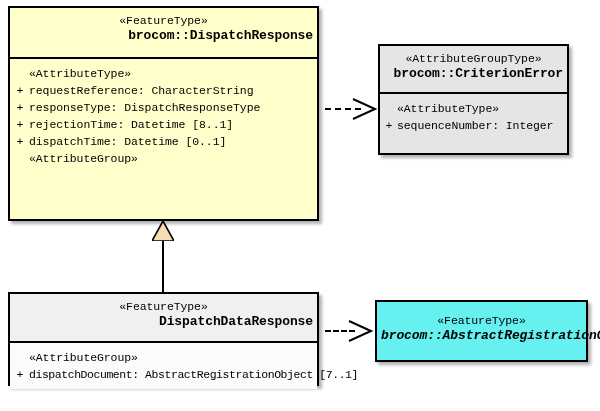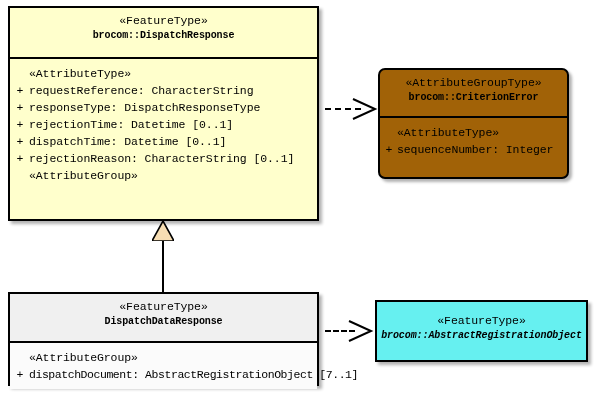--- a/index.html
+++ b/index.html
@@ -31,25 +31,26 @@
   }
   .uml-box .header .stereo {
     display: block;
     font-size: 11.5px;
     color: #000000;
     line-height: 15px;
     letter-spacing: -0.1px;
   }
   .uml-box .header .cname {
     display: block;
-    font-size: 10px;
+    font-size: 13px;
     font-weight: bold;
     color: #000000;
     line-height: 16px;
     letter-spacing: -0.1px;
+    text-align: right;
   }
   .uml-box .header .cname.abstract {
     font-style: italic;
   }
   .uml-box .divider {
     height: 0;
     border-top: 2px solid #000000;
     font-size: 0;
     line-height: 0;
   }
@@ -83,23 +84,22 @@
   }
 
   
   #box-dispatch-response {
     left: 8px; top: 6px; width: 311px; height: 215px;
     background: #ffffcc;
   }
   #box-dispatch-response .header { height: 49px; }
 
   #box-criterion-error {
-    left: 378px; top: 68px; width: 191px; height: 111px;
-    background: #a16207;
-    border-radius: 7px;
+    left: 378px; top: 44px; width: 191px; height: 111px;
+    background: #e5e5e5;
   }
   #box-criterion-error .header { height: 46px; }
   #box-criterion-error .grp-label { padding-left: 16px; }
   #box-criterion-error .attr-row .vis { width: 16px; }
 
   #box-dispatch-data-response {
     left: 8px; top: 292px; width: 311px; height: 94px;
     background: #f0f0f0;
   }
   #box-dispatch-data-response .header { height: 47px; background: #f0f0f0; }
@@ -155,27 +155,24 @@
     <div class="divider"></div>
     <div class="compartment">
       <div class="grp-label">«AttributeType»</div>
       <div class="attr-row">
         <span class="vis">+</span><span class="atext">requestReference: CharacterString</span>
       </div>
       <div class="attr-row">
         <span class="vis">+</span><span class="atext">responseType: DispatchResponseType</span>
       </div>
       <div class="attr-row">
-        <span class="vis">+</span><span class="atext">rejectionTime: Datetime [0..1]</span>
+        <span class="vis">+</span><span class="atext">rejectionTime: Datetime [8..1]</span>
       </div>
       <div class="attr-row">
         <span class="vis">+</span><span class="atext">dispatchTime: Datetime [0..1]</span>
-      </div>
-      <div class="attr-row">
-        <span class="vis">+</span><span class="atext">rejectionReason: CharacterString [0..1]</span>
       </div>
       <div class="grp-label">«AttributeGroup»</div>
     </div>
   </div>
 
   <div class="uml-box" id="box-criterion-error">
     <div class="header">
       <span class="stereo">«AttributeGroupType»</span>
       <span class="cname">brocom::CriterionError</span>
     </div>

